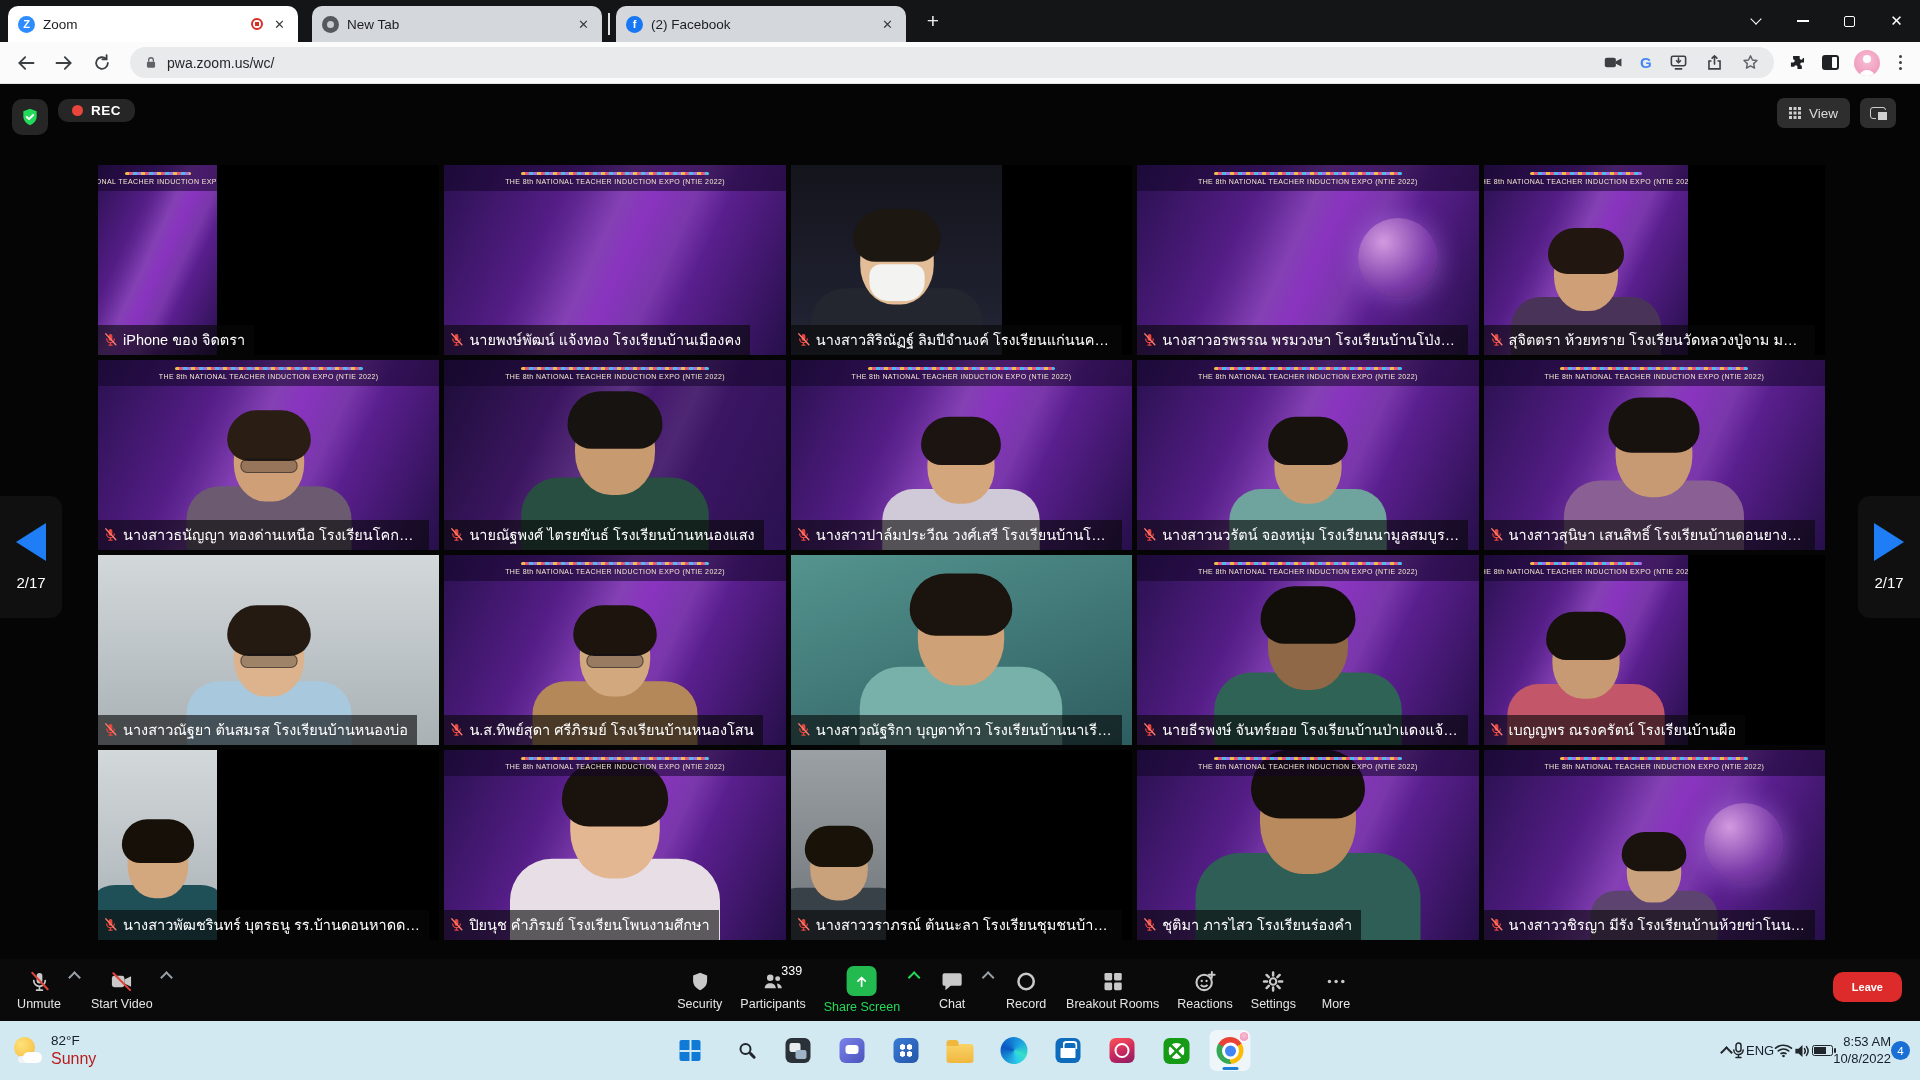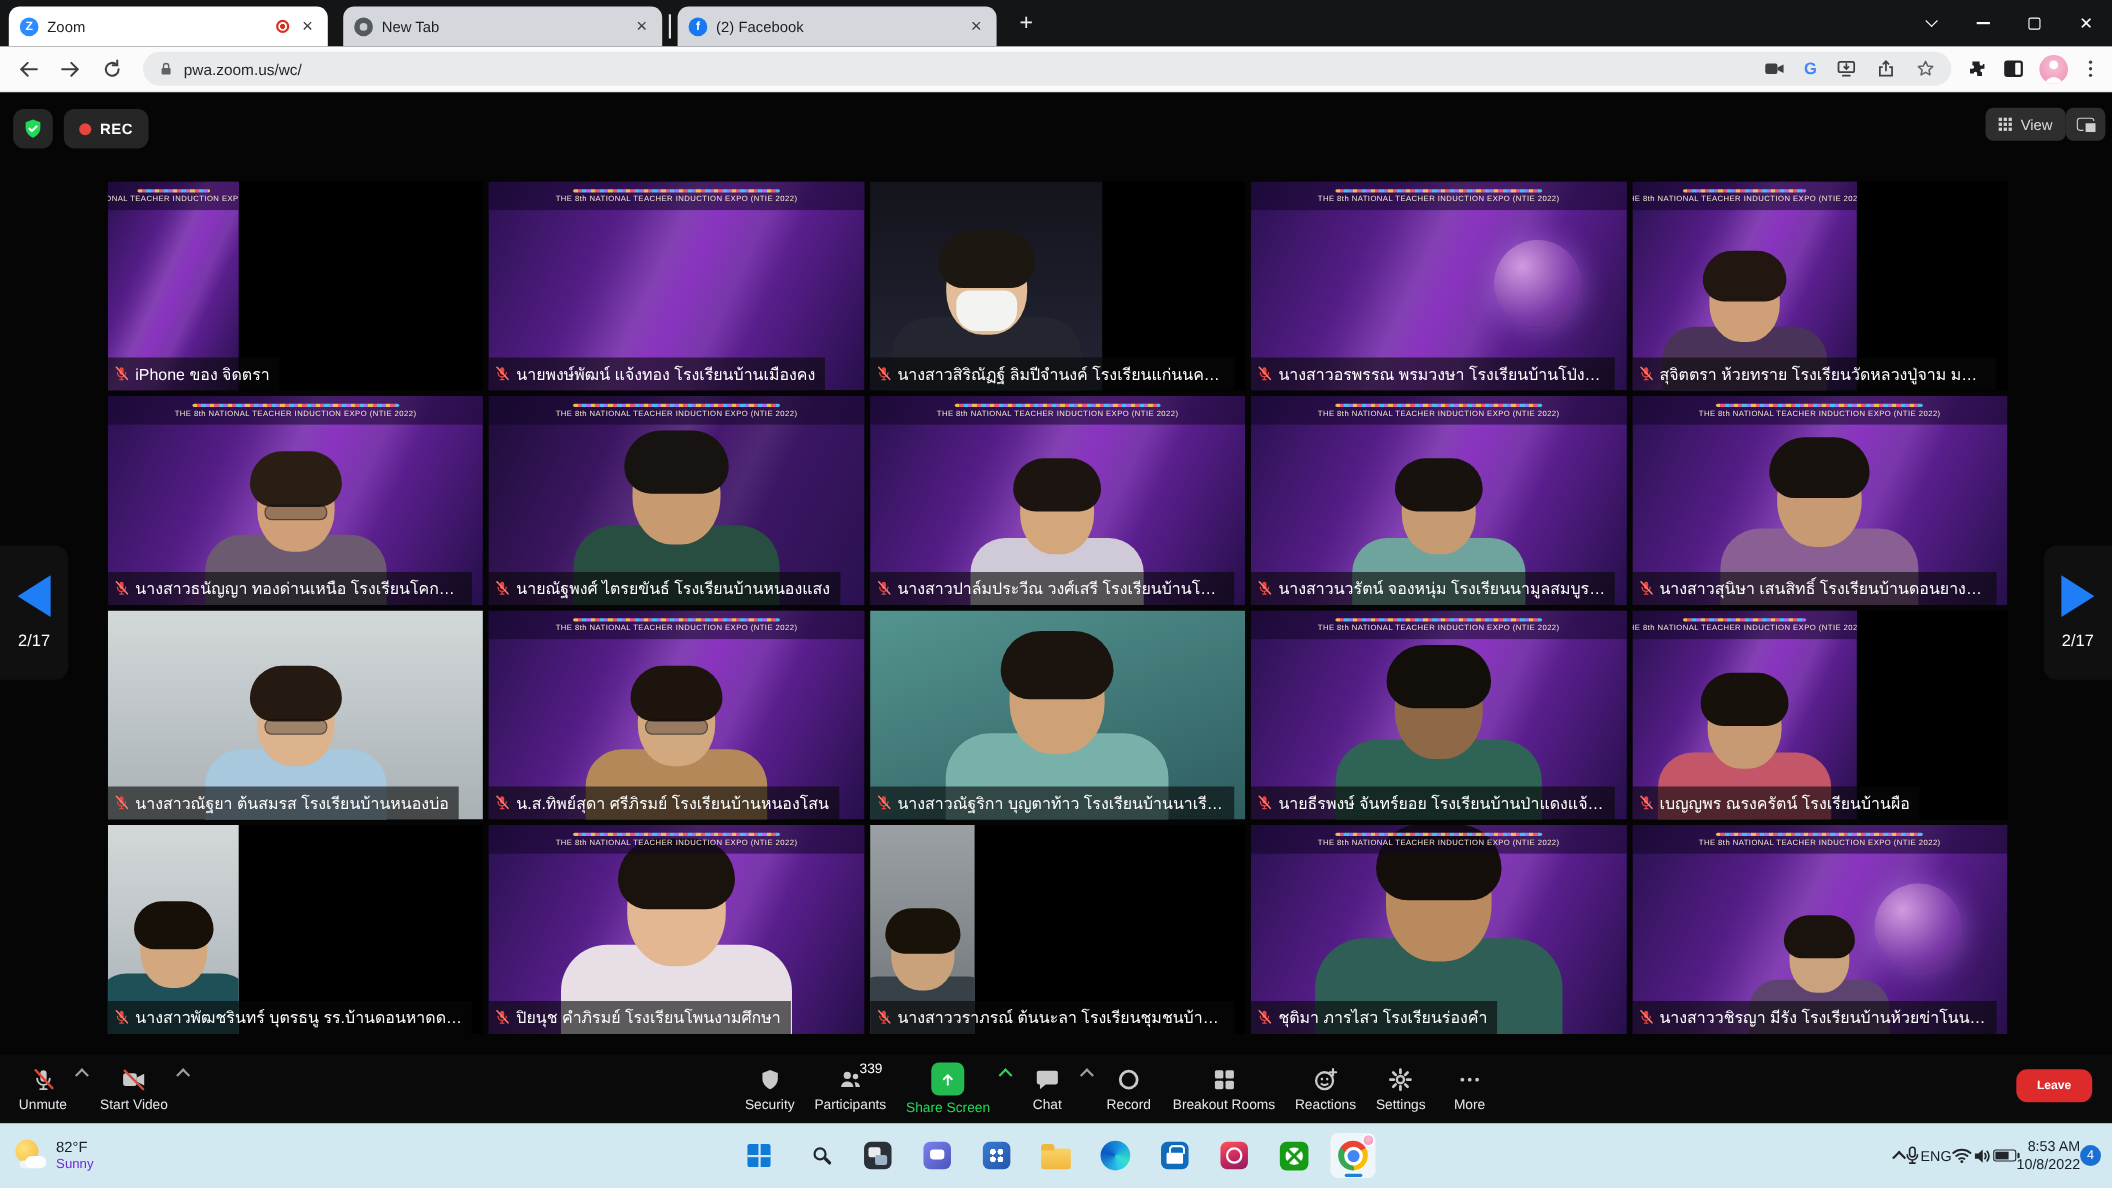--- a/index.html
+++ b/index.html
@@ -47,24 +47,24 @@
   .avatar{width:26px;height:26px;border-radius:50%;background:radial-gradient(circle at 50% 40%,#f6bfd4,#ef8fb4);position:relative;overflow:hidden;flex:none;}
   .avatar::before{content:'';position:absolute;top:5px;left:9px;width:8px;height:8px;border-radius:50%;background:#fff;}
   .avatar::after{content:'';position:absolute;bottom:-3px;left:5px;width:16px;height:9px;border-radius:8px 8px 0 0;background:#fff;}
   .vdots{display:flex;flex-direction:column;gap:2.5px;padding:0 4px;}
   .vdots i{width:3.4px;height:3.4px;border-radius:50%;background:#3c4043;}
 
   
   .zoom-app{position:relative;height:937px;background:#050505;}
   .topbar-left{position:absolute;top:15px;left:12px;display:flex;gap:10px;z-index:6;}
   .shield-btn{width:36px;height:36px;background:#262626;border-radius:10px;display:flex;align-items:center;justify-content:center;}
-  .rec-badge{height:36px;background:#262626;border-radius:10px;display:flex;align-items:center;gap:8px;
+  .rec-badge{height:23px;background:#262626;border-radius:10px;display:flex;align-items:center;gap:8px;
              padding:0 14px;color:#fff;font-weight:bold;font-size:13.5px;letter-spacing:.5px;}
   .rec-dot{width:11px;height:11px;border-radius:50%;background:#e8453c;}
-  .topbar-right{position:absolute;top:14px;right:6px;display:flex;align-items:center;z-index:6;}
+  .topbar-right{position:absolute;top:14px;right:24px;display:flex;gap:10px;align-items:center;z-index:6;}
   .view-btn{height:30px;background:#2e2e2e;border-radius:7px;color:#dcdcdc;font-size:13.5px;
             display:flex;align-items:center;gap:8px;padding:0 12px;}
   .grid-ic{width:12px;height:12px;flex:none;position:relative;}
   .grid-ic::before{content:'';position:absolute;left:0;top:0;width:3px;height:3px;background:#cfcfcf;
     box-shadow:4.5px 0 #cfcfcf,9px 0 #cfcfcf,0 4.5px #cfcfcf,4.5px 4.5px #cfcfcf,9px 4.5px #cfcfcf,0 9px #cfcfcf,4.5px 9px #cfcfcf,9px 9px #cfcfcf;}
   .popout-btn{width:36px;height:30px;background:#2e2e2e;border-radius:7px;display:flex;align-items:center;justify-content:center;}
   .popout-g{width:16px;height:12px;border:1.7px solid #cfcfcf;border-radius:3px;position:relative;}
   .popout-g::after{content:'';position:absolute;right:-4px;bottom:-4px;width:9px;height:8px;background:#cfcfcf;
                    border-radius:2px;border:2px solid #2e2e2e;}
 
@@ -131,21 +131,21 @@
   
   .taskbar{height:59px;background:#d3e9f1;display:flex;align-items:center;position:relative;}
   .weather{display:flex;align-items:center;gap:9px;margin-left:12px;}
   .weather-ic{width:30px;height:30px;position:relative;flex:none;}
   .weather-ic::before{content:'';position:absolute;top:1px;left:2px;width:21px;height:21px;border-radius:50%;
       background:radial-gradient(circle at 35% 35%,#ffe27a,#f5b93c);}
   .weather-ic::after{content:'';position:absolute;bottom:3px;right:0;width:19px;height:11px;border-radius:8px;
       background:#fdfdfd;box-shadow:-7px 2px 0 -2px #f1f4f6;}
   .wcol{display:flex;flex-direction:column;line-height:1.2;}
   .wtemp{font-size:13.5px;color:#15202a;}
-  .wcond{font-size:12px;color:#6d28d9;}
+  .wcond{font-size:16px;color:#b91c1c;}
   .task-center{position:absolute;left:50%;transform:translateX(-50%);display:flex;align-items:center;gap:13px;height:100%;}
   .ticon{width:41px;height:41px;display:flex;align-items:center;justify-content:center;border-radius:7px;position:relative;flex:none;}
   .win-sq{width:21px;height:21px;background:#0f7bd7;position:relative;border-radius:2px;}
   .win-sq::before{content:'';position:absolute;left:0;right:0;top:9.5px;height:2.4px;background:#d3e9f1;}
   .win-sq::after{content:'';position:absolute;top:0;bottom:0;left:9.5px;width:2.4px;background:#d3e9f1;}
   .mag{width:12px;height:12px;border:2.6px solid #20262b;border-radius:50%;position:relative;margin:-3px -3px 0 0;}
   .mag::after{content:'';position:absolute;width:8px;height:2.6px;background:#20262b;transform:rotate(45deg);right:-7px;bottom:-4px;border-radius:2px;}
   .tview{width:25px;height:25px;background:#2b3138;border-radius:6px;position:relative;}
   .tview::before{content:'';position:absolute;top:5px;left:4px;width:11px;height:9px;background:#e8ecef;border-radius:2px;}
   .tview::after{content:'';position:absolute;bottom:4px;right:4px;width:11px;height:9px;background:#9fb3c8;border-radius:2px;}

